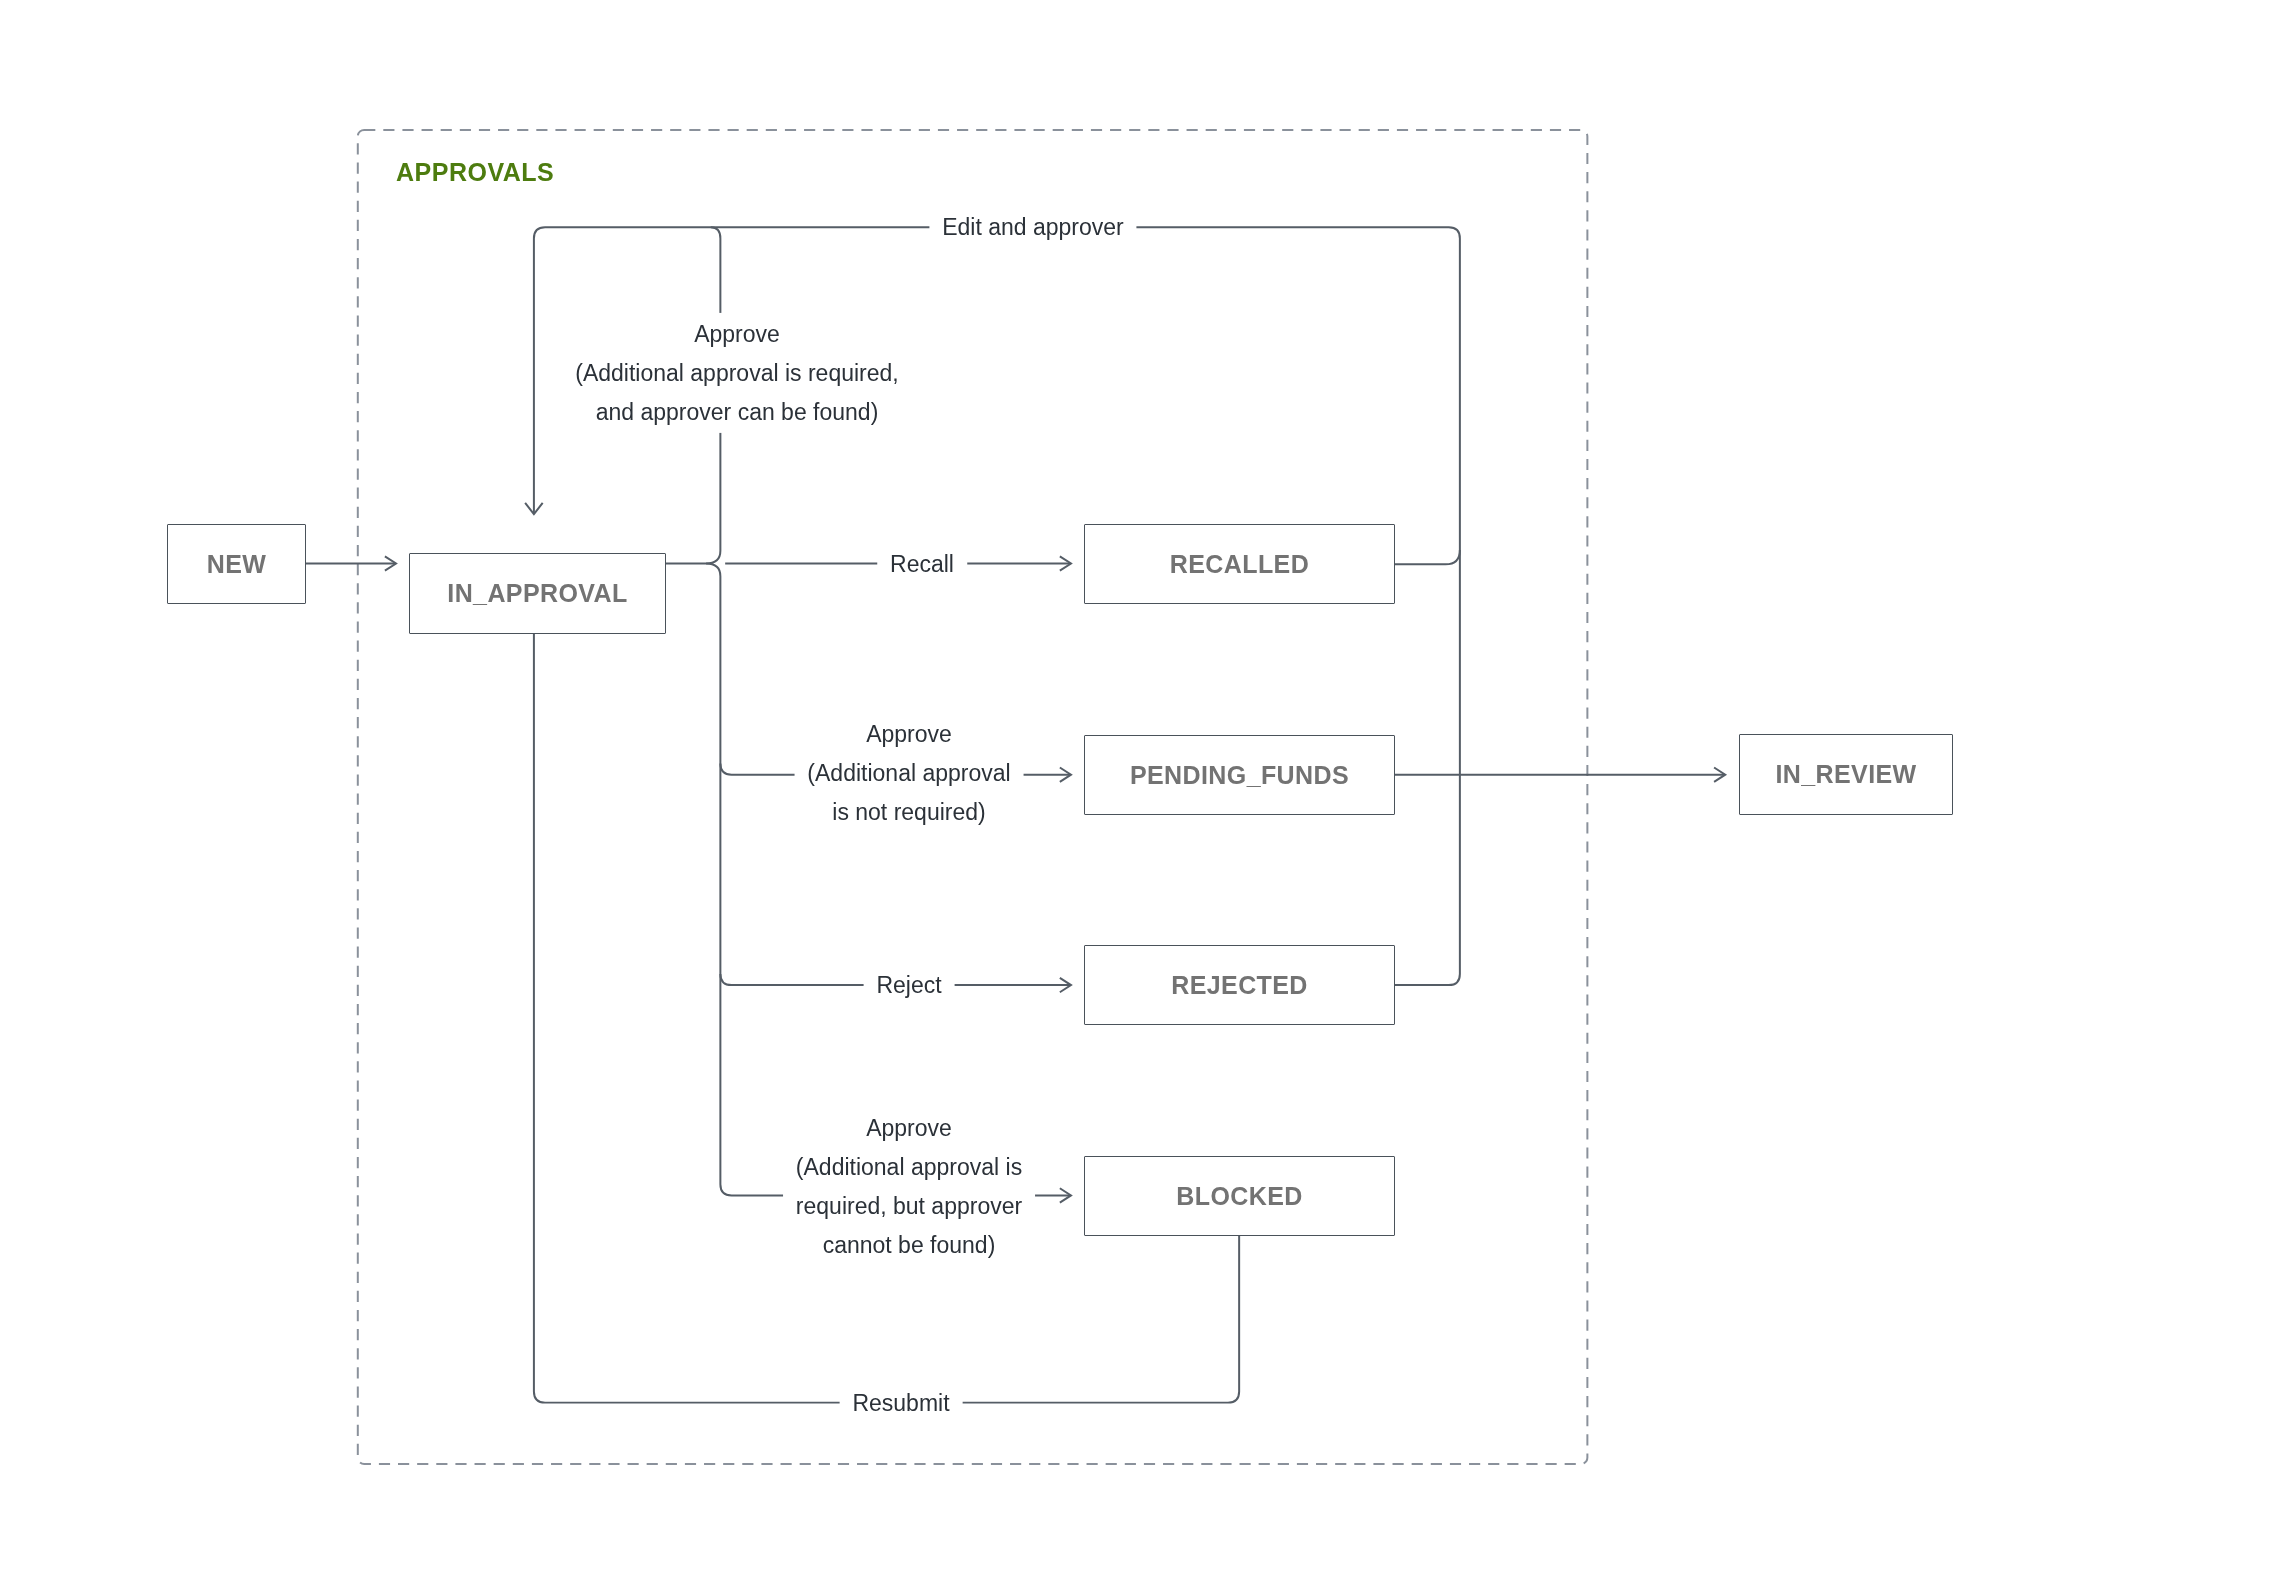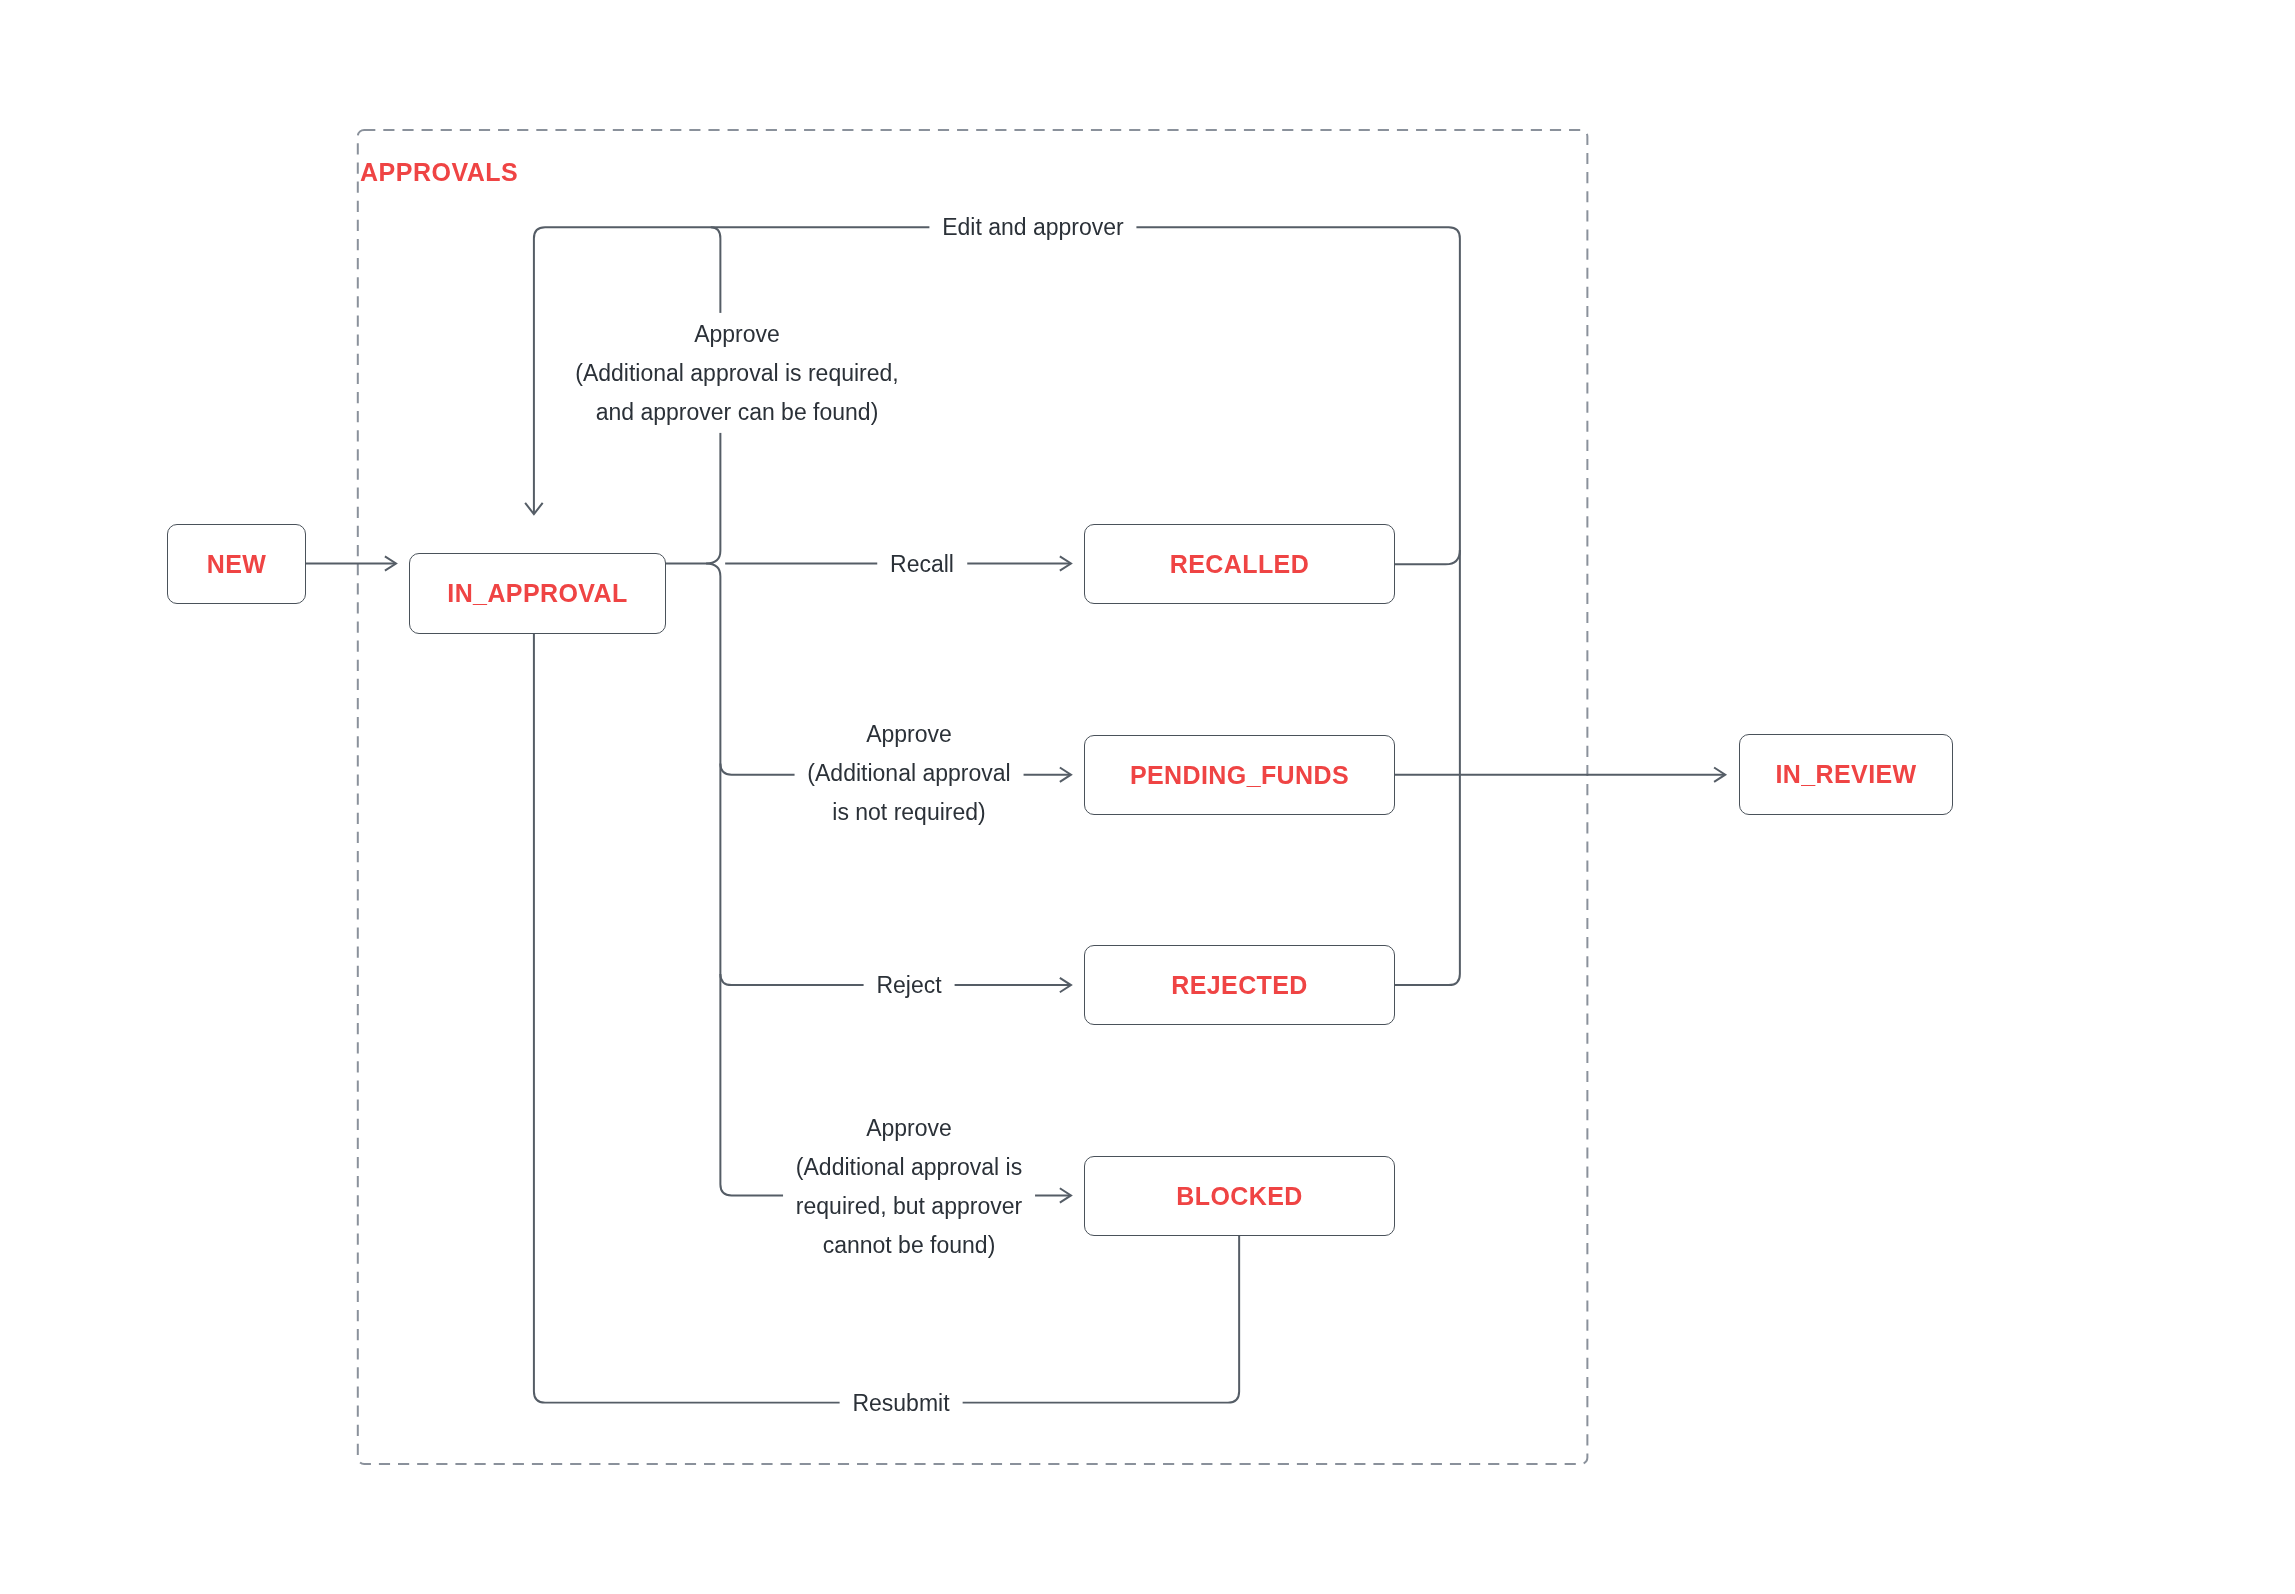--- a/index.html
+++ b/index.html
@@ -3,34 +3,34 @@
 <meta charset="utf-8">
 <style>
   html, body { margin:0; padding:0; background:#ffffff; }
   .stage {
     position:relative; width:2295px; height:1594px; background:#ffffff;
     font-family:"Liberation Sans", sans-serif; overflow:hidden;
   }
   .wires { position:absolute; left:0; top:0; z-index:1; }
   .wires path, .wires rect { fill:none; }
   .frame-title {
-    position:absolute; left:360px; top:158px; z-index:2;
-    font-size:25px; font-weight:700; letter-spacing:0.5px; color:#ef4444;
+    position:absolute; left:396px; top:158px; z-index:2;
+    font-size:25px; font-weight:700; letter-spacing:0.5px; color:#4d7c0f;
   }
   .elabel {
     position:absolute; transform:translate(-50%,-50%); z-index:2;
     background:#ffffff; padding:1.6px 12.8px; text-align:center;
     font-size:23px; font-weight:400; color:#2b3138;
     line-height:39px; white-space:nowrap;
   }
   .node {
     position:absolute; z-index:3; box-sizing:border-box;
-    background:#ffffff; border:1.6px solid #4a525a; border-radius:10px;
+    background:#ffffff; border:1.6px solid #4a525a; border-radius:1px;
     display:flex; align-items:center; justify-content:center;
-    font-size:25px; font-weight:700; letter-spacing:0.4px; color:#ef4444;
+    font-size:25px; font-weight:700; letter-spacing:0.4px; color:#737373;
     white-space:nowrap;
   }
 </style>
 </head>
 <body>
 
 <div class="stage">
 
   <svg class="wires" width="2295" height="1594" viewBox="0 0 2880 2000">
 

